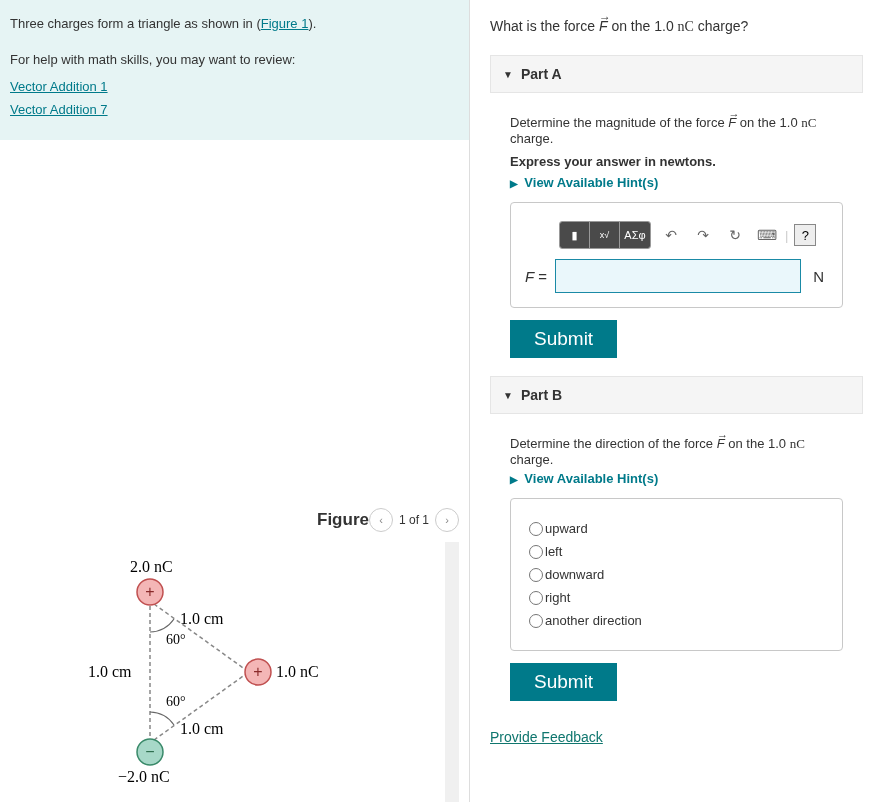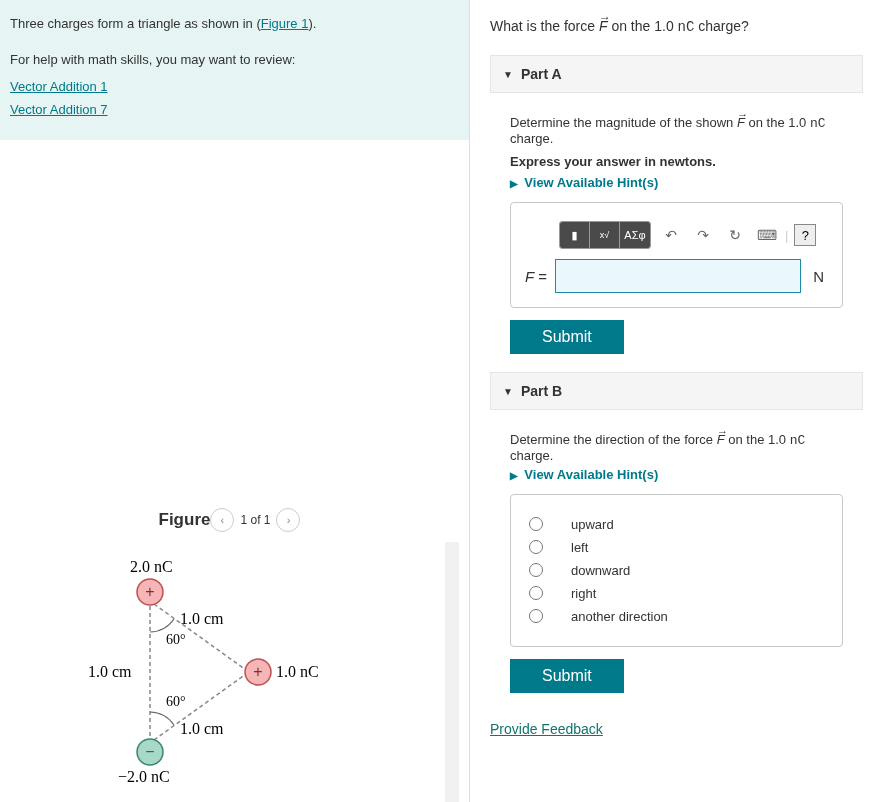--- a/index.html
+++ b/index.html
@@ -7,21 +7,21 @@
   .container { display: flex; width: 883px; height: 802px; }
   .left-pane { width: 470px; padding: 0; position: relative; border-right: 1px solid #ddd; }
   .right-pane { flex: 1; padding: 10px 20px; overflow-y: auto; }
 
   .info-box { background: #e6f4f4; padding: 15px 10px; margin: 0; }
   .info-box p { margin-bottom: 10px; font-size: 13px; line-height: 1.4; }
   .info-box a { color: #007a8a; text-decoration: underline; display: inline-block; margin-bottom: 8px; }
   .fig-link { color: #007a8a; text-decoration: underline; }
 
   .figure-section { position: absolute; bottom: 0; left: 0; right: 10px; }
-  .figure-header { display: flex; justify-content: center; align-items: center; padding: 5px 0 10px 0; }
+  .figure-header { display: flex; justify-content: flex-end; align-items: center; padding: 5px 0 10px 0; }
   .figure-title { font-size: 17px; font-weight: bold; }
   .figure-nav { display: flex; align-items: center; gap: 6px; font-size: 12px; }
   .nav-btn { width: 24px; height: 24px; border: 1px solid #ccc; border-radius: 50%; background: #fff; color: #888; display:flex; align-items:center; justify-content:center; cursor:pointer; font-size:11px; }
   .figure-canvas { height: 260px; position: relative; border-right: 14px solid #f0f0f0; overflow:hidden; }
   .figure-canvas svg { display:block; }
 
   .question-text { font-size: 14px; margin: 8px 0 20px; }
   .vec { font-style: italic; position: relative; display:inline-block; }
   .vec::after { content:"\2192"; position:absolute; left:0; top:-0.75em; font-size:0.85em; font-style:normal; }
 
@@ -41,29 +41,29 @@
   .tool-btn.dark { background:#4a4a4a; color:#fff; }
   .tool-icon { width:24px; height:26px; display:flex; align-items:center; justify-content:center; color:#666; cursor:pointer; margin-left:6px; font-size:14px; }
   .sep { color:#ccc; margin:0 4px; }
   .help-btn { width:22px; height:22px; border:1px solid #888; background:#eee; font-size:13px; cursor:pointer; }
 
   .input-row { display:flex; align-items:center; gap:8px; }
   .var-label { font-style:italic; font-size:15px; }
   .answer-input { flex:1; height:34px; border:1px solid #1a8aa6; background:#eaf7fb; padding:0 6px; font-size:14px; }
   .unit-label { font-size:15px; padding:0 4px;}
 
-  .submit-btn { background:#007a8a; color:#fff; border:none; padding:8px 32px; font-size:16px; cursor:pointer; }
+  .submit-btn { background:#007a8a; color:#fff; border:none; padding:8px 24px; font-size:19px; cursor:pointer; }
 
   .radio-box { border:1px solid #c8c8c8; border-radius:4px; padding:14px 18px; margin:12px 0; }
-  .radio-row { display:flex; align-items:flex-start; gap:28px; margin:8px 0; font-size:13px; }
+  .radio-row { display:flex; align-items:flex-end; gap:2px; margin:8px 0; font-size:13px; }
   .radio-row input { width:14px; height:14px; }
 
   .feedback-link { color:#0f766e; text-decoration:underline; font-size:14px; margin-top:10px; display:inline-block; }
   
-  .nc { font-family: Liberation Mono, monospace; }
+  .nc { font-family: Liberation Serif, serif; }
 </style>
 </head>
 <body>
 
 <div class="container">
 
   <div class="left-pane">
     <div class="info-box">
       <p>
         <span>Three charges form a triangle as shown in (</span><a href="#" class="fig-link">Figure 1</a><span>).</span>
@@ -117,21 +117,21 @@
       <span>What is the force </span><span class="vec">F</span><span> on the 1.0 </span><span class="nc">nC</span><span> charge?</span>
     </p>
 
     
     <div class="part-header">
       <span class="caret">▼</span>
       <span>Part A</span>
     </div>
     <div class="part-body">
       <p class="instruction">
-        <span>Determine the magnitude of the shown </span><span class="vec">F</span><span> on the 1.0 </span><span class="nc">nC</span><span> charge.</span>
+        <span>Determine the magnitude of the force </span><span class="vec">F</span><span> on the 1.0 </span><span class="nc">nC</span><span> charge.</span>
       </p>
       <p class="instruction bold-instr">Express your answer in newtons.</p>
       <div class="hint-link">
         <span class="caret">▶</span>
         <span>View Available Hint(s)</span>
       </div>
 
       <div class="answer-box">
         <div class="toolbar">
           <div class="tool-grp">

